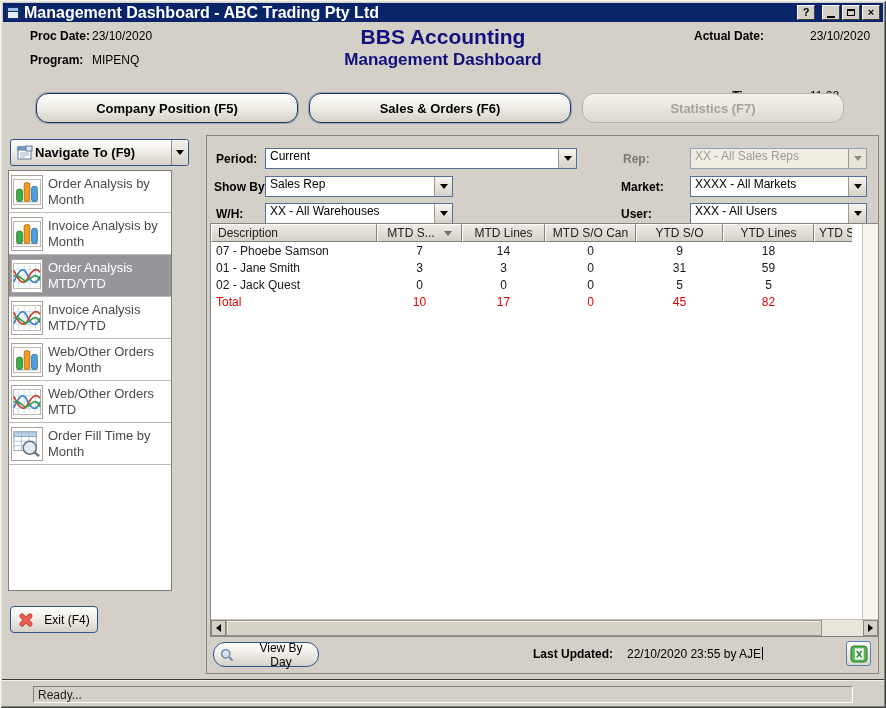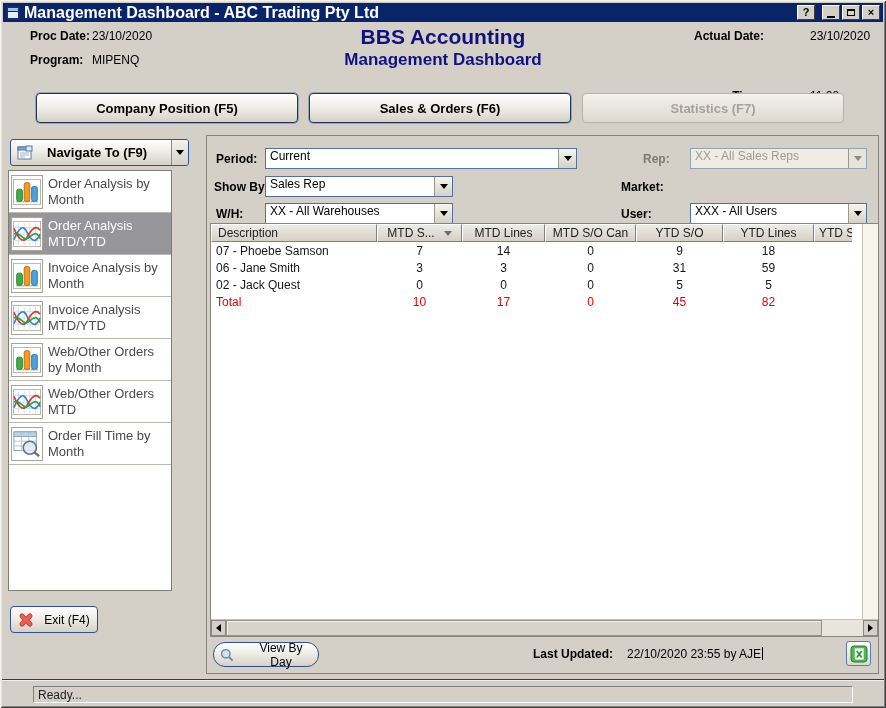--- a/index.html
+++ b/index.html
@@ -23,29 +23,29 @@
   .val{font-size:12px;color:#000;}
   .hdr-left{position:absolute;left:30px;top:29px;display:grid;grid-template-columns:62px auto;row-gap:10px;}
   .hdr-right{position:absolute;right:10px;top:29px;display:grid;grid-template-columns:auto 66px;column-gap:10px;row-gap:10px;gap:46px;}
   .r{text-align:right;}
   .app-title{position:absolute;left:0;right:0;top:25px;text-align:center;font-size:21px;font-weight:bold;color:#10107e;}
   .app-subtitle{position:absolute;left:0;right:0;top:50px;text-align:center;font-size:17px;font-weight:bold;color:#10107e;}
   
   .tabs{position:absolute;left:36px;top:93px;display:flex;gap:11px;}
   .tabbtn{width:262px;height:30px;font-size:13px;font-weight:bold;color:#000;
           background:linear-gradient(180deg,#ffffff 0%,#f1efe9 45%,#d5d1c7 100%);
-          border:1px solid #20345f;border-radius:4px;box-shadow:0 0 0 1px #9aa3b8;cursor:default;
+          border:1px solid #20345f;border-radius:12px;box-shadow:0 0 0 1px #9aa3b8;cursor:default;
           font-family:"Liberation Sans",sans-serif;}
   .tabbtn.disabled{color:#a6a299;border-color:#b5b2a8;box-shadow:none;
           background:linear-gradient(180deg,#f4f2ec,#ddd9cf);}
   
   .navbtn{position:absolute;left:10px;top:139px;width:179px;height:27px;display:flex;box-sizing:border-box;
           border:1px solid #31508e;border-radius:3px;overflow:hidden;
           background:linear-gradient(180deg,#ffffff,#efede6 45%,#d5d1c7);}
-  .navbtn-main{flex:1;display:flex;align-items:center;gap:14px;padding-left:6px;font-size:13px;font-weight:bold;}
+  .navbtn-main{flex:1;display:flex;align-items:center;gap:2px;padding-left:6px;font-size:13px;font-weight:bold;}
   .navbtn-arrow{width:16px;border-left:1px solid #8f8b80;display:flex;align-items:center;justify-content:center;
           background:linear-gradient(180deg,#f4f2ec,#d5d1c7);}
   .tri-dn{width:0;height:0;border:4px solid transparent;border-top:5px solid #000;margin-top:4px;}
   .navlist{position:absolute;left:8px;top:170px;width:164px;height:421px;background:#fff;
            border:1px solid #7f7d75;box-sizing:border-box;overflow:hidden;}
   .nav-item{height:42px;box-sizing:border-box;border-bottom:1px solid #bdbab1;display:flex;align-items:center;
             gap:5px;padding-left:2px;background:#fff;cursor:default;}
   .nav-item.sel{background:#96959a;}
   .nav-item.sel .item-lb{color:#fff;}
   .item-ic{width:32px;height:34px;border:1px solid #a8a49c;background:#fff;box-sizing:border-box;
@@ -209,35 +209,35 @@
 
   <div class="navlist">
     <div class="nav-item">
       <span class="item-ic">
           <svg viewBox="0 0 30 28">
             <use href="#ic-bar"></use>
           </svg>
         </span>
       <span class="item-lb">Order Analysis by Month</span>
     </div>
+    <div class="nav-item">
+      <span class="item-ic">
+          <svg viewBox="0 0 30 28">
+            <use href="#ic-bar"></use>
+          </svg>
+        </span>
+      <span class="item-lb">Invoice Analysis by Month</span>
+    </div>
     <div class="nav-item sel">
       <span class="item-ic">
           <svg viewBox="0 0 30 28">
             <use href="#ic-line"></use>
           </svg>
         </span>
       <span class="item-lb">Order Analysis MTD/YTD</span>
-    </div>
-    <div class="nav-item">
-      <span class="item-ic">
-          <svg viewBox="0 0 30 28">
-            <use href="#ic-bar"></use>
-          </svg>
-        </span>
-      <span class="item-lb">Invoice Analysis by Month</span>
     </div>
     <div class="nav-item">
       <span class="item-ic">
           <svg viewBox="0 0 30 28">
             <use href="#ic-line"></use>
           </svg>
         </span>
       <span class="item-lb">Invoice Analysis MTD/YTD</span>
     </div>
     <div class="nav-item">
@@ -279,37 +279,43 @@
   <div class="panel">
 
     <span class="f-label" style="left:9px;top:16px;">Period:</span>
     <div class="combo" style="left:58px;top:12px;width:312px;">
       <span class="cv">Current</span>
       <span class="ca">
           <i class="tri-dn"></i>
         </span>
     </div>
 
-    <span class="f-label dis" style="left:436px;top:16px;">Rep:</span>
+    <span class="f-label dis" style="left:416px;top:16px;">Rep:</span>
     <div class="combo dis" style="left:483px;top:12px;width:177px;">
       <span class="cv">XX - All Sales Reps</span>
       <span class="ca">
           <i class="tri-dn"></i>
         </span>
     </div>
 
     <span class="f-label" style="left:7px;top:44px;">Show By:</span>
     <div class="combo" style="left:58px;top:40px;width:188px;">
       <span class="cv">Sales Rep</span>
       <span class="ca">
           <i class="tri-dn"></i>
         </span>
     </div>
 
     <span class="f-label" style="left:414px;top:44px;">Market:</span>
+    <div class="combo" style="left:483px;top:40px;width:177px;">
+      <span class="cv">XXXX - All Markets</span>
+      <span class="ca">
+          <i class="tri-dn"></i>
+        </span>
+    </div>
 
     <span class="f-label" style="left:9px;top:71px;">W/H:</span>
     <div class="combo" style="left:58px;top:67px;width:188px;">
       <span class="cv">XX - All Warehouses</span>
       <span class="ca">
           <i class="tri-dn"></i>
         </span>
     </div>
 
     <span class="f-label" style="left:414px;top:71px;">User:</span>
@@ -349,21 +355,21 @@
         <div class="trow">
           <span class="tc c0">07 - Phoebe Samson</span>
           <span class="tc c1">7</span>
           <span class="tc c2">14</span>
           <span class="tc c3">0</span>
           <span class="tc c4">9</span>
           <span class="tc c5">18</span>
           <span class="tc c6">3</span>
         </div>
         <div class="trow">
-          <span class="tc c0">06 - Jane Smith</span>
+          <span class="tc c0">01 - Jane Smith</span>
           <span class="tc c1">3</span>
           <span class="tc c2">3</span>
           <span class="tc c3">0</span>
           <span class="tc c4">31</span>
           <span class="tc c5">59</span>
           <span class="tc c6">20</span>
         </div>
         <div class="trow">
           <span class="tc c0">02 - Jack Quest</span>
           <span class="tc c1">0</span>

